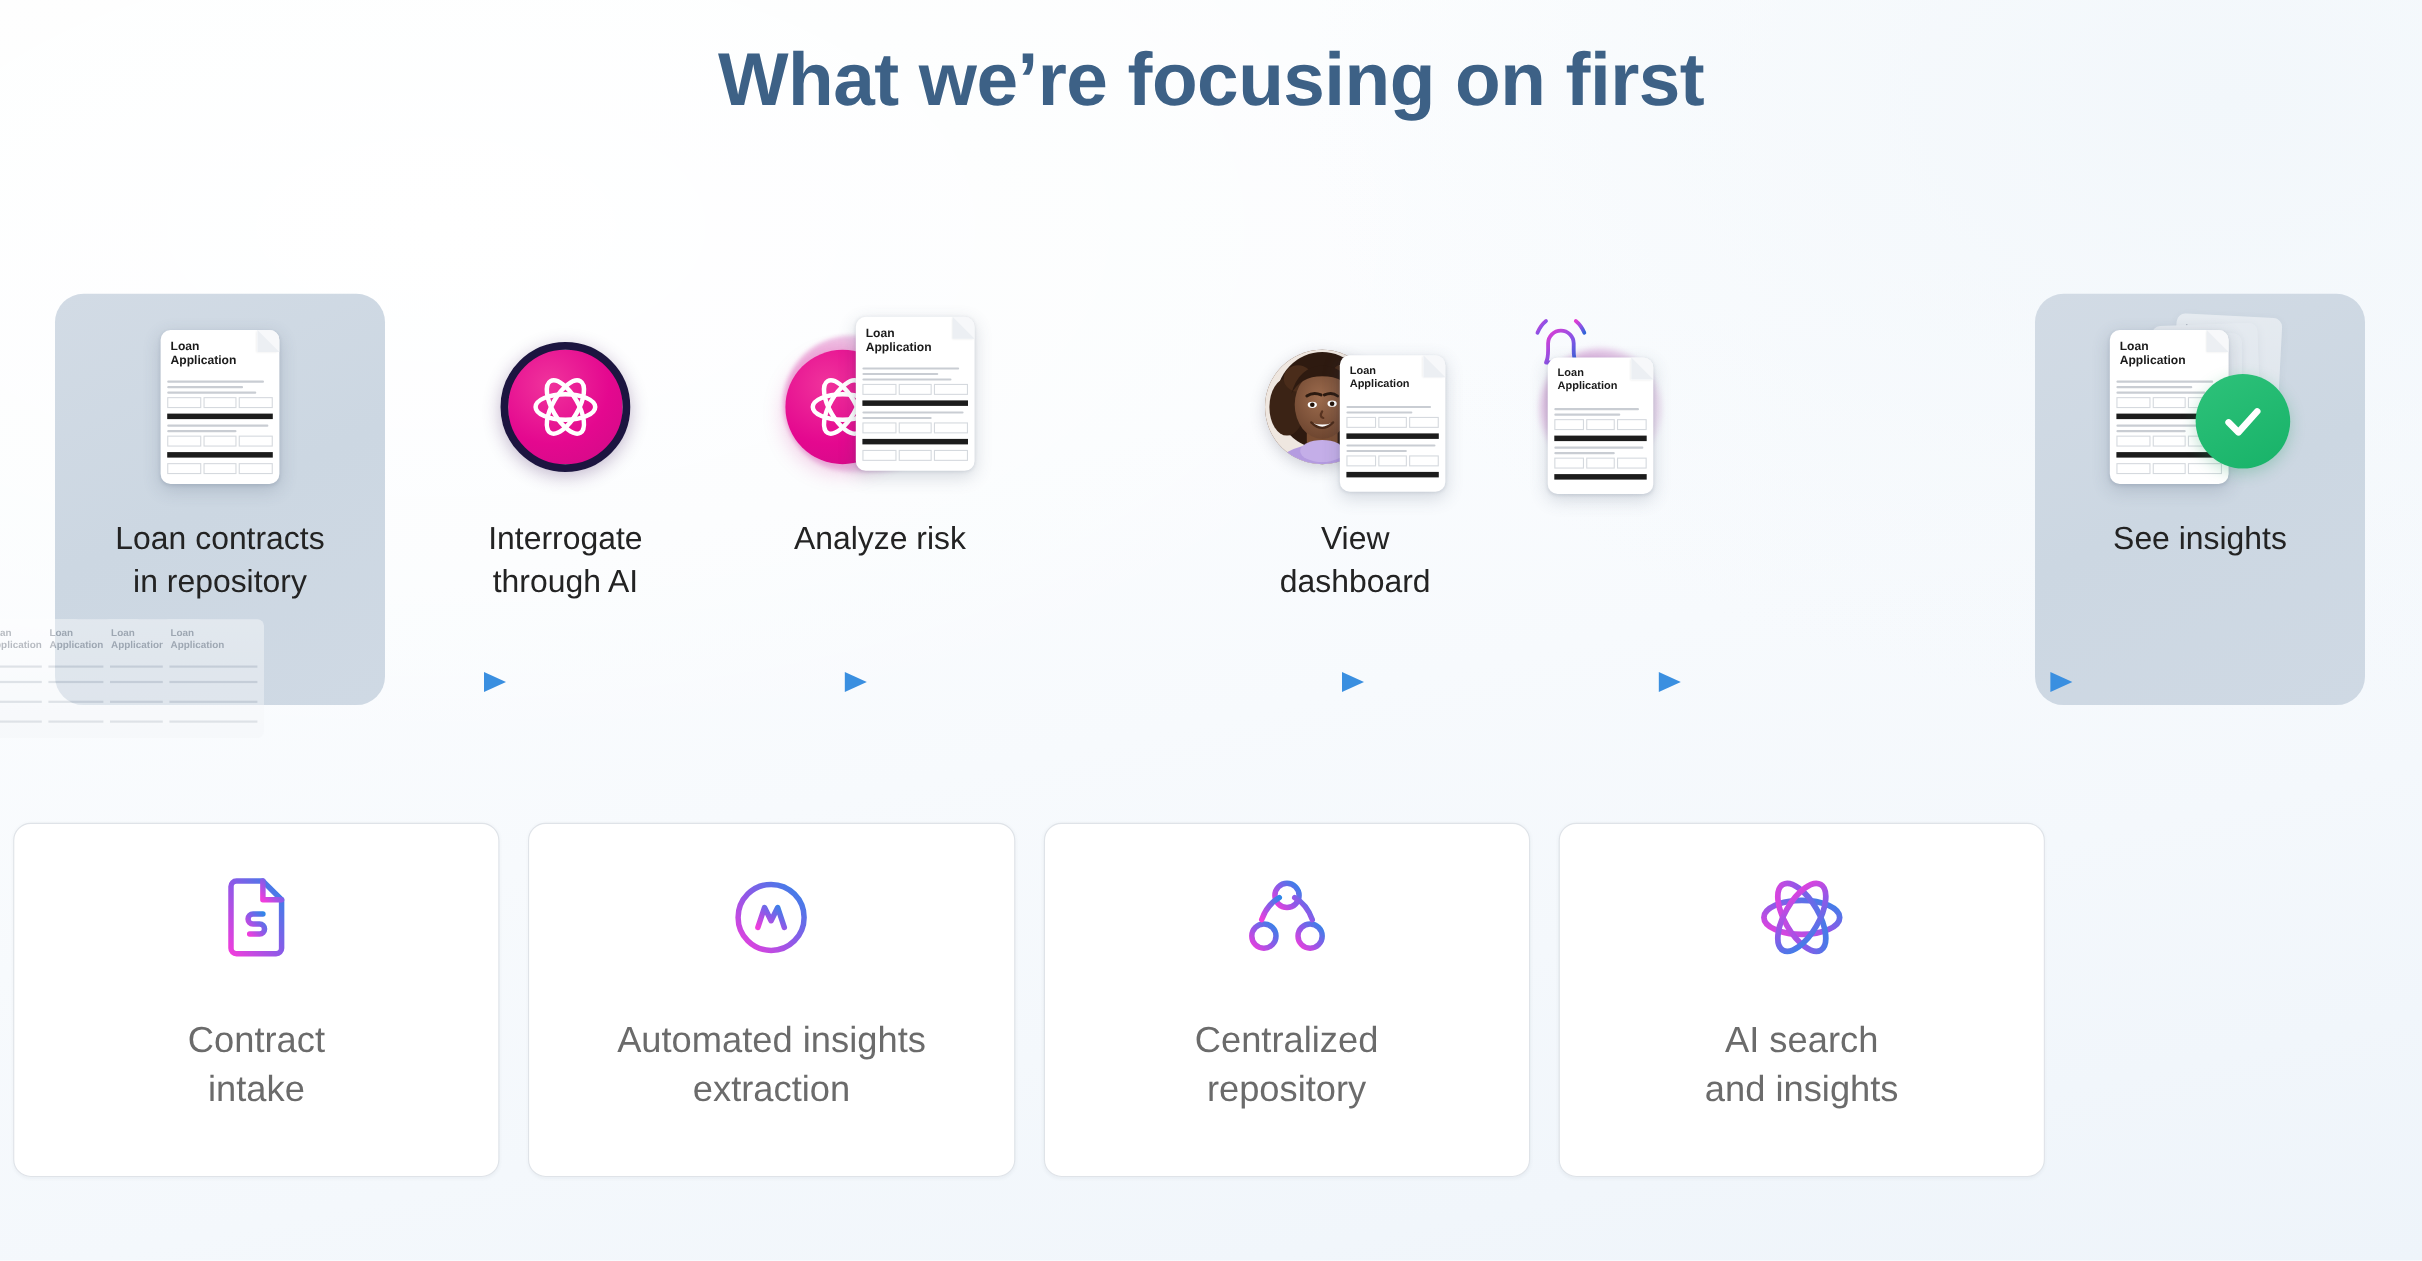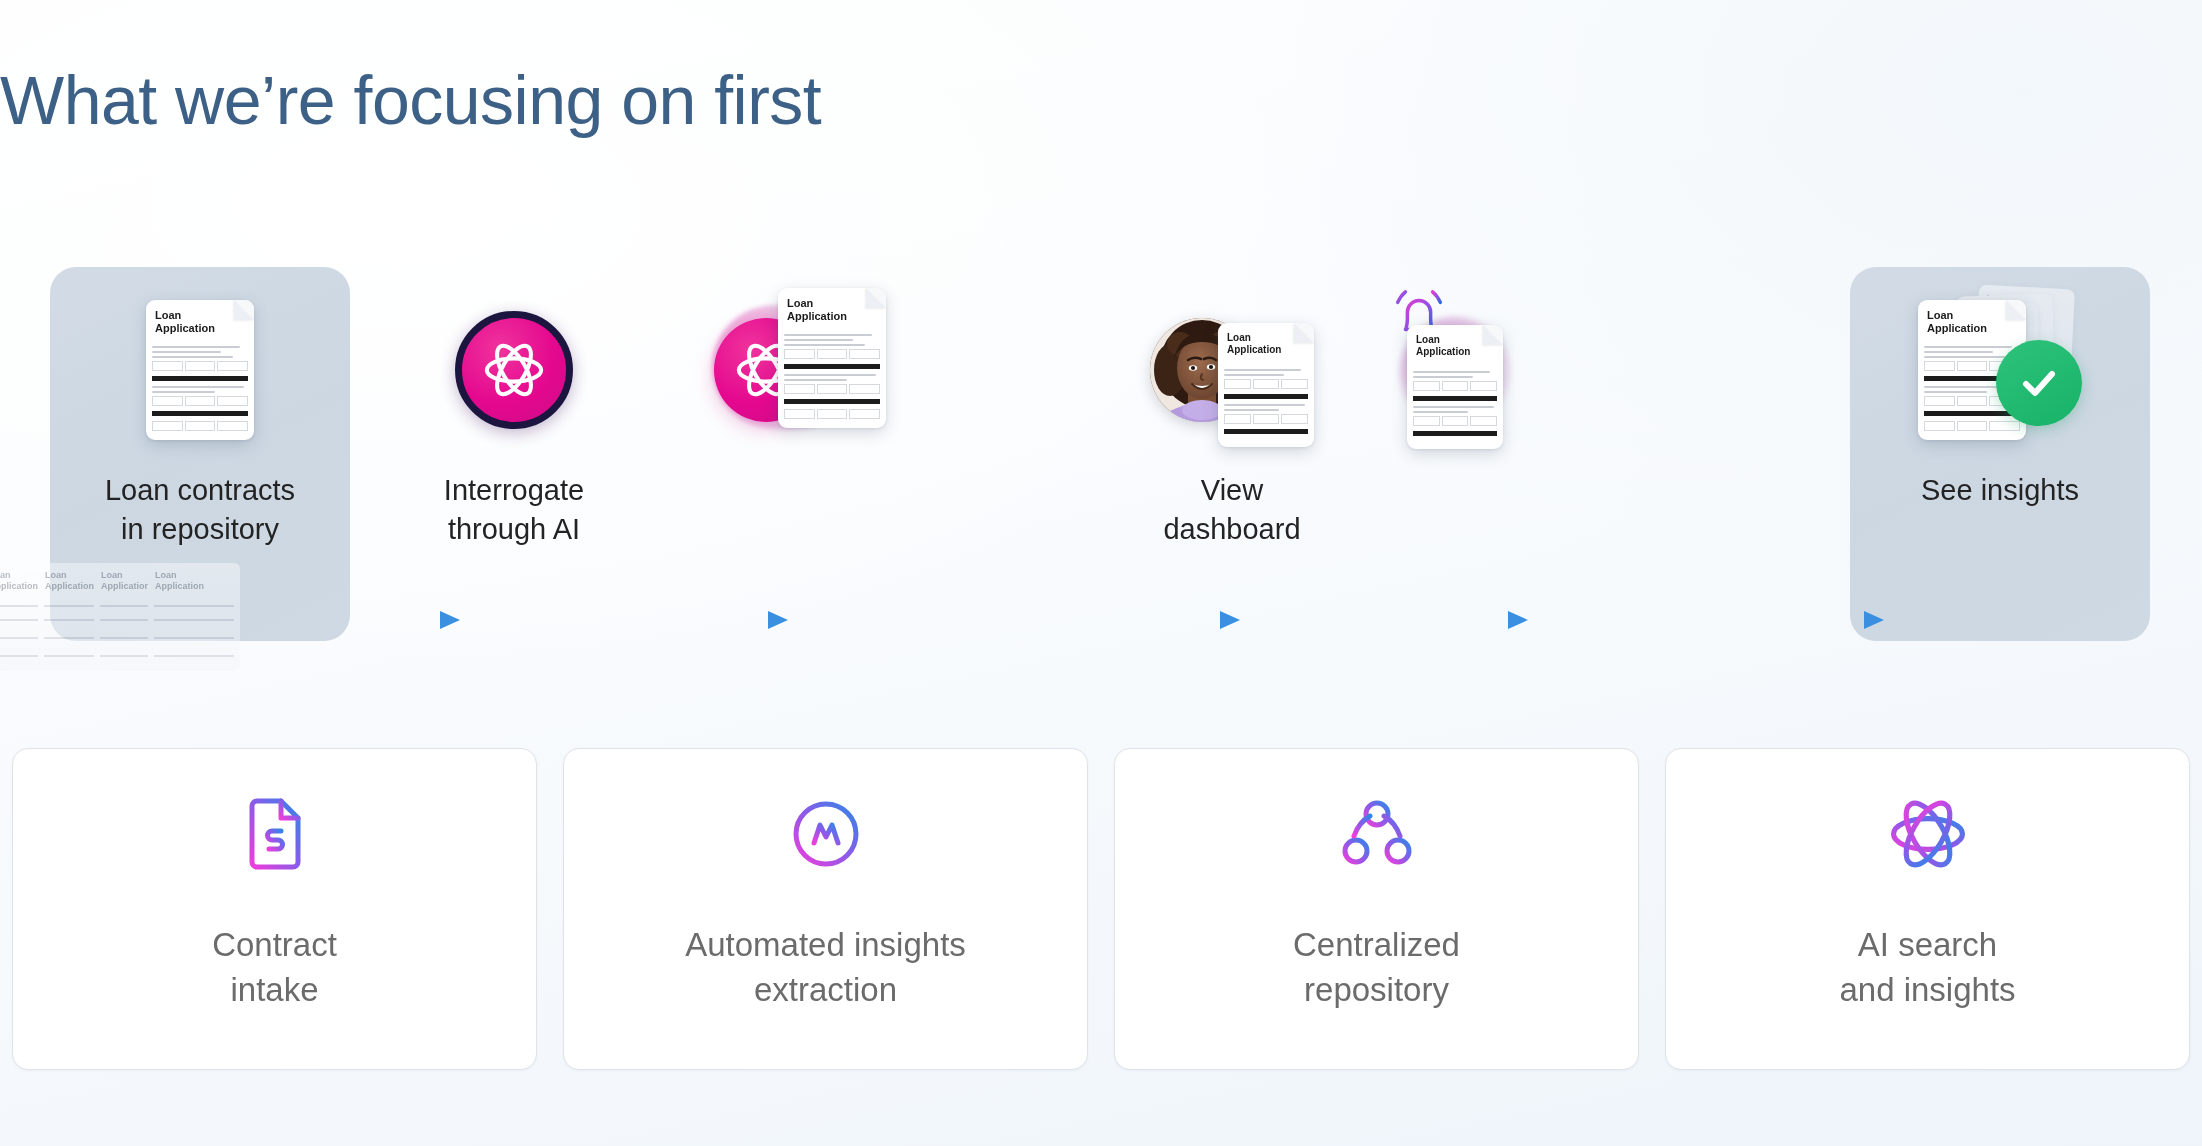--- a/index.html
+++ b/index.html
@@ -18,27 +18,26 @@
       linear-gradient(168deg, #fdfefe 0%, #fafcfe 38%, #f4f8fc 72%, #eef4fa 100%);
     position: relative;
   }
 
   
   .page-title {
     position: absolute;
     top: 30px;
     left: 0;
     width: 100%;
-    text-align: left;
+    text-align: center;
     font-size: 68px;
-    font-weight: 400;
+    font-weight: 700;
     letter-spacing: -0.5px;
     color: #3d6186;
     line-height: 1.25;
-    margin-top: 28px;
   }
 
   
   .flow {
     position: absolute;
     top: 255px;
     left: 0;
     width: 2202px;
     height: 420px;
   }
@@ -255,21 +254,21 @@
     position: absolute; top: 8px; left: 8px;
     font-size: 9px; font-weight: 700; color: #7f8793;
     line-height: 1.2;
   }
 
   
   .cards {
     position: absolute;
     top: 748px;
     left: 12px;
-    width: 2178px;
+    width: 1847px;
     display: flex;
     gap: 26px;
   }
   .card {
     flex: 1 1 0;
     height: 322px;
     background: #ffffff;
     border: 1px solid #dfe3e8;
     border-radius: 16px;
     box-shadow: 0 1px 3px rgba(60,70,90,0.05);
@@ -476,20 +475,23 @@
             </div>
           <div class="bar"></div>
           <div class="doc-grid">
               <span></span>
               <span></span>
               <span></span>
             </div>
         </div>
       </div>
     </div>
+    <div class="step-label">
+      <span>Analyze risk</span>
+    </div>
   </div>
 
   <div class="flow-step" style="left:1082px;width:300px;">
     <div class="art">
       <div class="avatar" style="position:relative;z-index:1;margin-right:-36px;">
         <svg width="104" height="104" viewBox="0 0 104 104">
           <rect width="104" height="104" fill="#efe7e0"></rect>
 
           <ellipse cx="52" cy="46" rx="42" ry="44" fill="#2e1a10"></ellipse>
           <ellipse cx="20" cy="52" rx="16" ry="26" fill="#3b2315"></ellipse>

